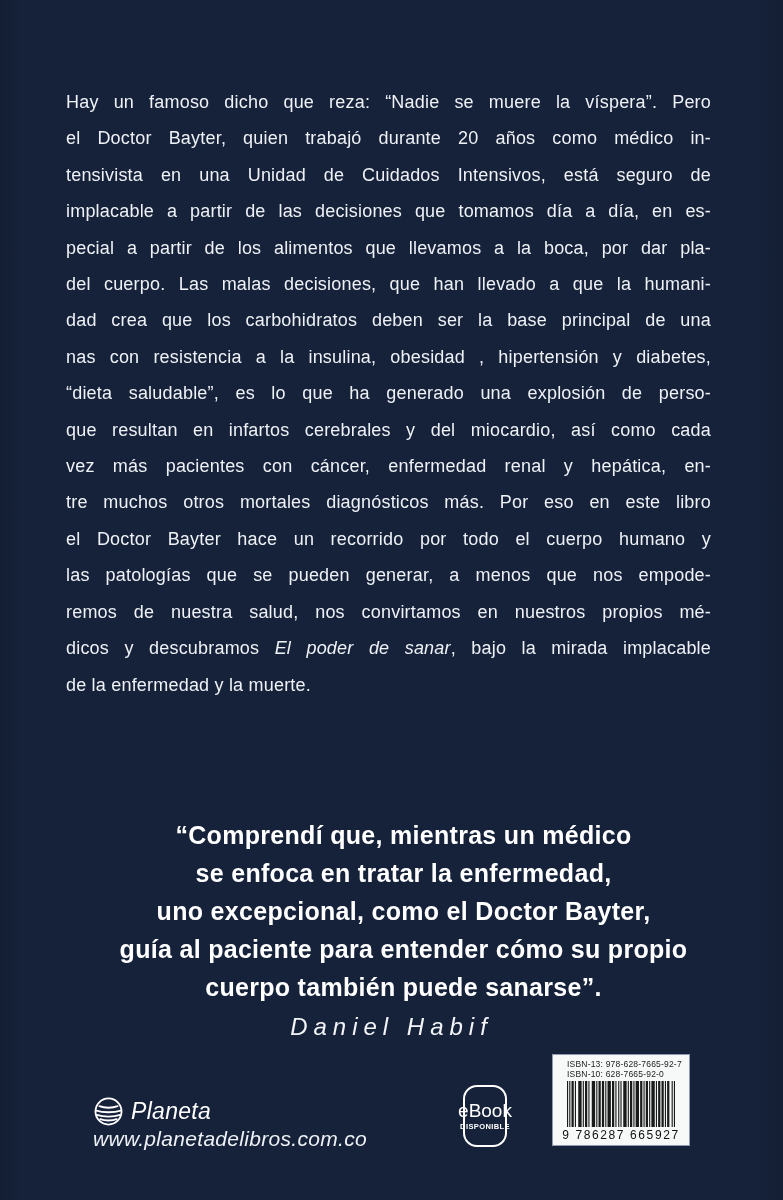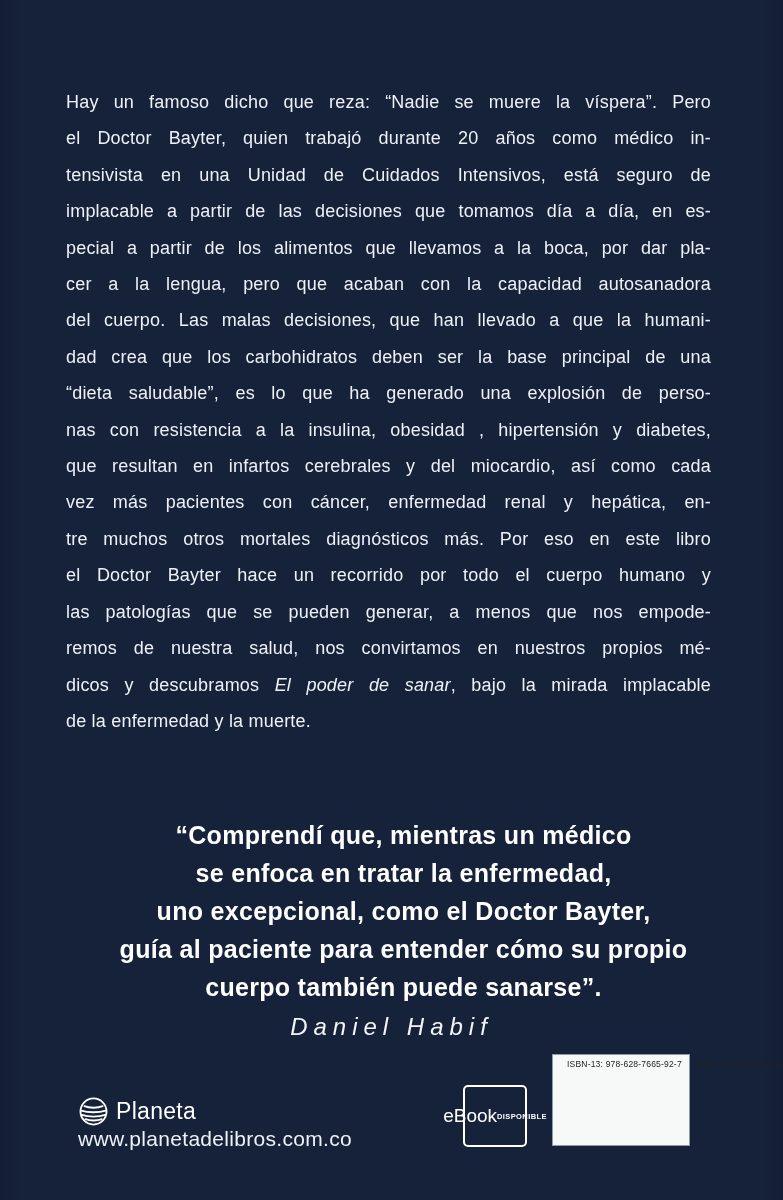--- a/index.html
+++ b/index.html
@@ -20,62 +20,61 @@
   .quote{
     position:absolute;left:48px;top:816px;width:711px;text-align:center;
     font-weight:bold;font-size:25px;line-height:38px;color:#ffffff;letter-spacing:.3px;
   }
   .quote-line{white-space:nowrap;}
   .attribution{
     position:absolute;left:0;top:1013px;width:783px;text-align:center;
     font-style:italic;font-size:24px;letter-spacing:6px;color:#f2f4f8;
   }
   
-  .publisher{position:absolute;left:78px;top:1096px;color:#ffffff;}
+  .publisher{position:absolute;left:93px;top:1096px;color:#ffffff;font-style:italic;}
   .brand{display:flex;align-items:center;gap:7px;}
   .logo svg{width:31px;height:31px;display:block;}
   .brand-name{font-size:23px;letter-spacing:.3px;}
   .website{font-size:21px;letter-spacing:.3px;color:#eef1f6;}
   
   .ebook-badge{
-    position:absolute;left:463px;top:1085px;width:64px;height:62px;box-sizing:border-box;
-    border:2.5px solid #ffffff;border-radius:5px;
-    display:flex;flex-direction:row;align-items:center;justify-content:center;color:#ffffff;
+    position:absolute;left:463px;top:1085px;width:44px;height:62px;box-sizing:border-box;
+    border:2.5px solid #ffffff;border-radius:14px;
+    display:flex;flex-direction:column;align-items:center;justify-content:center;color:#ffffff;
   }
   .ebook-title{font-size:19px;line-height:20px;}
   .ebook-sub{font-size:7.5px;font-weight:bold;letter-spacing:.4px;margin-top:1px;}
   
   .barcode-box{
     position:absolute;left:553px;top:1055px;width:136px;height:90px;box-sizing:border-box;
-    background:#f7f8f8;padding:4px 0 3px;display:flex;flex-direction:row;align-items:center;
+    background:#f7f8f8;padding:4px 0 3px;display:flex;flex-direction:column;align-items:center;
     box-shadow:0 0 0 1px #8d9ab0;
   }
   .isbn-line{
     align-self:flex-start;margin-left:14px;font-size:8.5px;line-height:10px;
     color:#222;letter-spacing:.2px;white-space:nowrap;
   }
   .bars{width:108px;height:46px;margin-top:2px;}
   .digits{font-size:12px;color:#111;letter-spacing:1.6px;margin-top:1px;white-space:nowrap;}
 </style>
 </head>
 <body>
 
 <div class="cover">
 
   <div class="synopsis" id="synopsis">
       <div class="syn-line"><span>Hay un famoso dicho que reza: “Nadie se muere la víspera”. Pero</span></div>
       <div class="syn-line"><span>el Doctor Bayter, quien trabajó durante 20 años como médico in-</span></div>
       <div class="syn-line"><span>tensivista en una Unidad de Cuidados Intensivos, está seguro de</span></div>
       <div class="syn-line"><span>implacable a partir de las decisiones que tomamos día a día, en es-</span></div>
       <div class="syn-line"><span>pecial a partir de los alimentos que llevamos a la boca, por dar pla-</span></div>
-      <div class="syn-line"><span>cer a la lengua, pero que acaban con la capacidad autosanadora</span></div>
       <div class="syn-line"><span>del cuerpo. Las malas decisiones, que han llevado a que la humani-</span></div>
       <div class="syn-line"><span>dad crea que los carbohidratos deben ser la base principal de una</span></div>
+      <div class="syn-line"><span>nas con resistencia a la insulina, obesidad , hipertensión y diabetes,</span></div>
       <div class="syn-line"><span>“dieta saludable”, es lo que ha generado una explosión de perso-</span></div>
-      <div class="syn-line"><span>nas con resistencia a la insulina, obesidad , hipertensión y diabetes,</span></div>
       <div class="syn-line"><span>que resultan en infartos cerebrales y del miocardio, así como cada</span></div>
       <div class="syn-line"><span>vez más pacientes con cáncer, enfermedad renal y hepática, en-</span></div>
       <div class="syn-line"><span>tre muchos otros mortales diagnósticos más. Por eso en este libro</span></div>
       <div class="syn-line"><span>el Doctor Bayter  hace un recorrido por todo el cuerpo humano y</span></div>
       <div class="syn-line"><span>las patologías que se pueden generar, a menos que nos empode-</span></div>
       <div class="syn-line"><span>remos de nuestra salud, nos convirtamos en nuestros propios mé-</span></div>
       <div class="syn-line"><span>dicos y descubramos </span><span class="it">El poder de sanar</span><span>, bajo la mirada implacable</span></div>
       <div class="syn-line"><span>de la enfermedad y la muerte.</span></div>
     </div>
 

